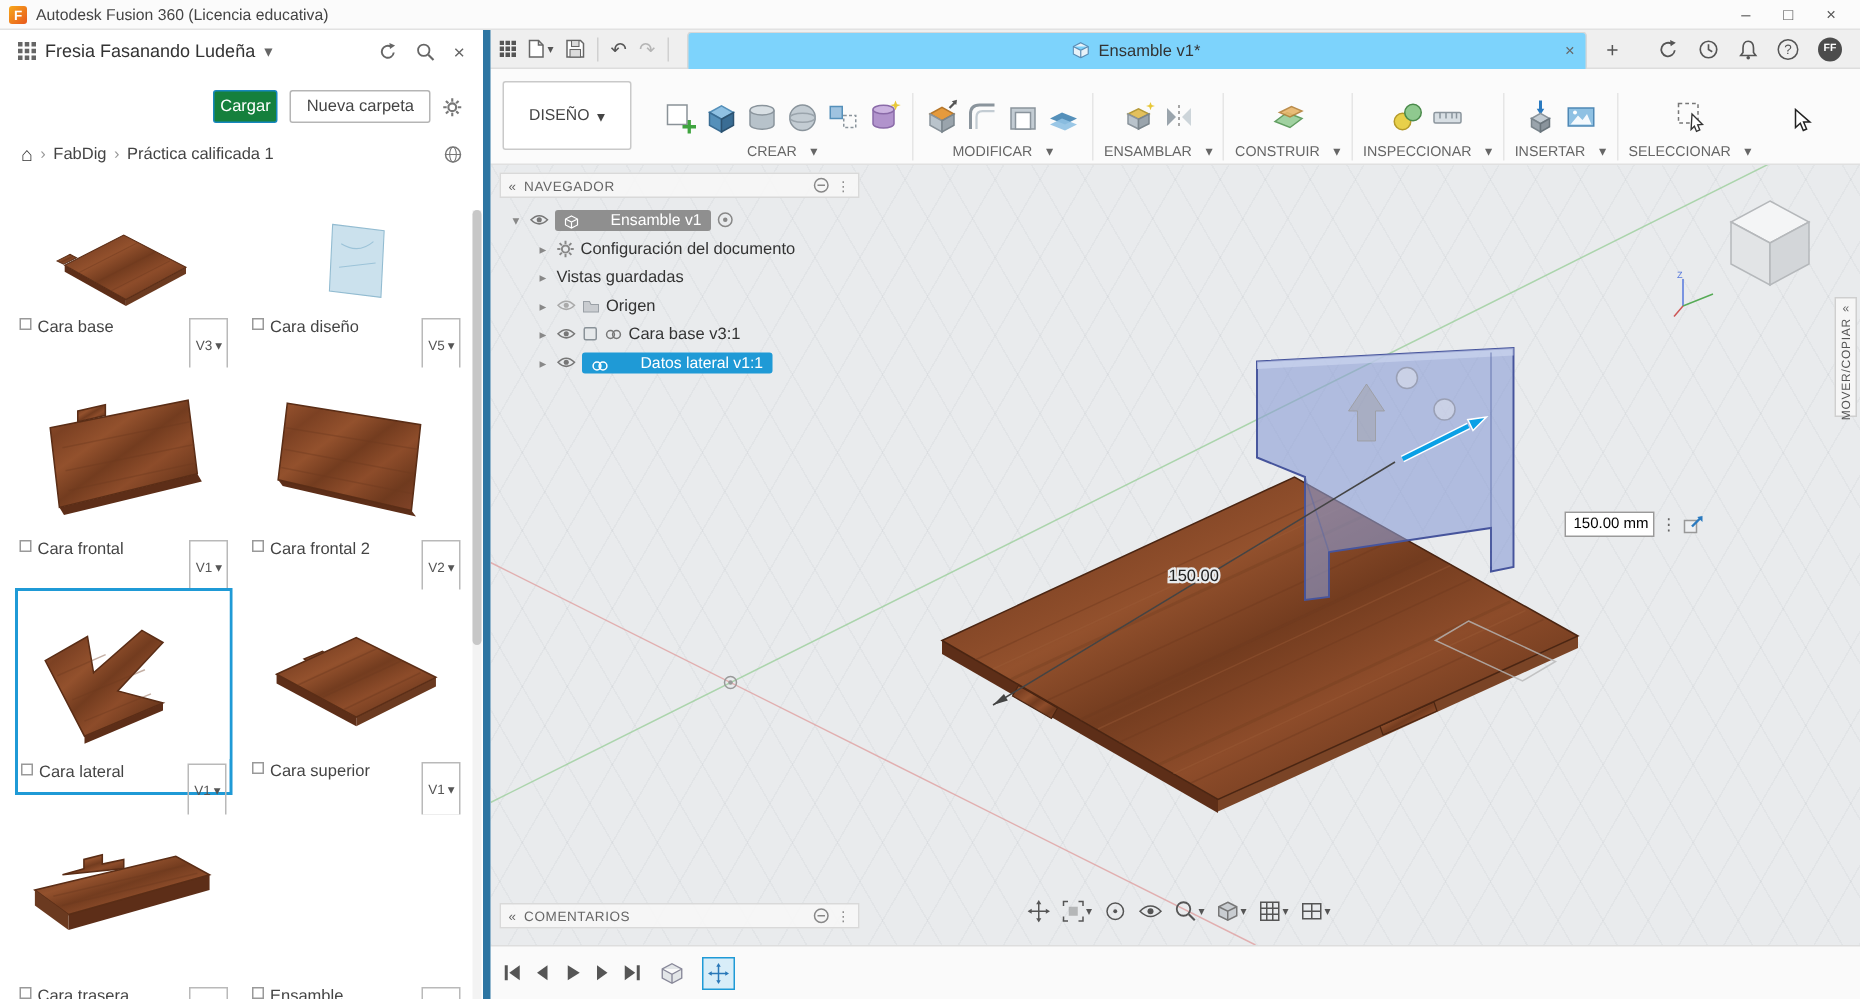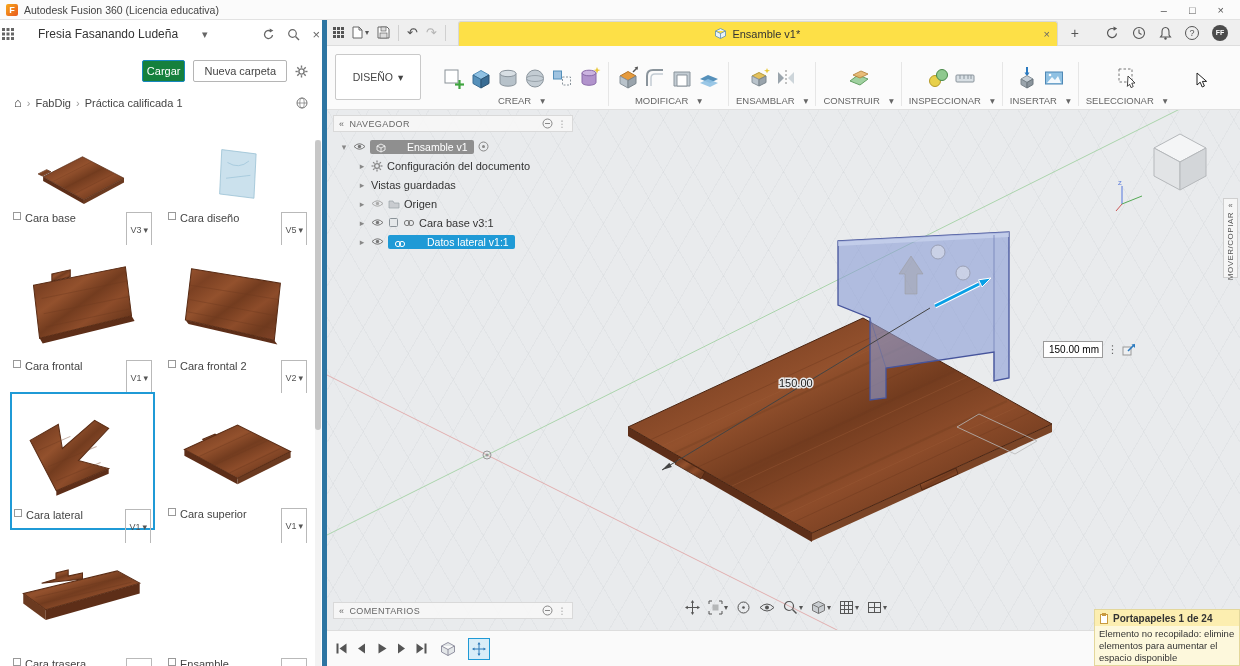--- a/index.html
+++ b/index.html
@@ -8,21 +8,21 @@
 svg{display:block}
 
 .titlebar{position:absolute;top:0;left:0;right:0;height:20px;background:#fbfbfb;border-bottom:1px solid #e2e2e2;display:flex;align-items:center;padding:0 6px;gap:6px;z-index:50}
 .logo{width:12px;height:12px;background:linear-gradient(135deg,#f7a81b,#e8581d);color:#fff;font-size:9px;font-weight:bold;display:flex;align-items:center;justify-content:center;border-radius:2px}
 .titlebar .title{font-size:10.5px;color:#444}
 .winbtns{margin-left:auto;display:flex;gap:22px;padding-right:10px;color:#555;font-size:11px}
 .winbtns span{cursor:default}
 
 .datapanel{position:absolute;top:20px;left:0;width:322px;bottom:0;background:#fff;overflow:hidden;z-index:10}
 .vdivider{position:absolute;top:20px;bottom:0;left:322px;width:5px;background:#2d75a2;z-index:11}
-.dp-header{height:28px;display:flex;align-items:center;gap:24px;padding:0 2px}
+.dp-header{height:28px;display:flex;align-items:center;gap:6px;padding:0 12px}
 .dp-name{font-size:12px;color:#333}
 .hicon{color:#666;display:inline-flex;align-items:center}
 .dp-right{margin-left:auto;display:flex;gap:12px;align-items:center}
 .dp-tabs{display:flex;margin:4px 14px 0;border:1px solid #c6c6c6;border-radius:2px;overflow:hidden}
 .dp-tab{flex:1;text-align:center;padding:4px 0;background:#e3e3e3;color:#666}
 .dp-tab+.dp-tab{border-left:1px solid #c6c6c6}
 .dp-tab.active{background:#f8f8f8;color:#333}
 .dp-actions{display:flex;align-items:center;gap:8px;margin:12px 14px 0;justify-content:flex-end}
 .btn-blue{background:#15803d;color:#fff;border:1px solid #1787be;padding:4px 4px;border-radius:2px;font-size:11px}
 .btn-outline{background:#fff;color:#444;border:1px solid #b5b5b5;padding:4px 10px;border-radius:2px;font-size:11px}
@@ -38,21 +38,21 @@
 .cap .nm{white-space:nowrap;overflow:hidden;text-overflow:ellipsis}
 .ver{margin-left:auto;border:1px solid #b9b9b9;font-size:9px;color:#555;padding:12px 3px;display:flex;align-items:center;gap:2px;flex:none}
 .dp-scroll{position:absolute;right:1px;top:120px;bottom:0;width:6px;background:#f3f3f3}
 .dp-scroll .bar{width:6px;height:290px;background:#c7c7c7;border-radius:3px}
 
 .main{position:absolute;top:20px;left:327px;right:0;bottom:0}
 .toolbar{position:absolute;top:0;left:0;right:0;height:26px;background:#efefef;border-bottom:1px solid #ddd;display:flex;align-items:center;padding:0 6px;gap:8px}
 .tbtn{display:inline-flex;align-items:center;gap:2px;color:#555}
 .sep{width:1px;height:16px;background:#d0d0d0}
 .redo{color:#b5b5b5}
-.doc-tab{flex:1;max-width:600px;height:25px;display:flex;align-items:center;justify-content:center;background:#fde047;border:1px solid #d8d8d8;border-bottom:none;border-radius:3px 3px 0 0;gap:6px;margin-left:4px;position:relative;margin-top:1px}
+.doc-tab{flex:1;max-width:600px;height:25px;display:flex;align-items:center;justify-content:center;background:#7dd3fc;border:1px solid #d8d8d8;border-bottom:none;border-radius:3px 3px 0 0;gap:6px;margin-left:4px;position:relative;margin-top:1px}
 .doc-tab .x{position:absolute;right:7px;color:#666}
 .plusbtn{color:#555;font-size:14px;padding:0 5px}
 .hdr-icons{margin-left:auto;display:flex;align-items:center;gap:13px;padding-right:6px}
 .help{width:14px;height:14px;border:1px solid #555;border-radius:50%;font-size:9px;display:flex;align-items:center;justify-content:center;color:#555}
 .avatar{width:16px;height:16px;border-radius:50%;background:#4c4c4c;color:#fff;font-size:7px;font-weight:bold;display:flex;align-items:center;justify-content:center}
 
 .ribbon{position:absolute;top:26px;left:0;right:0;height:64px;background:#fbfbfb;border-bottom:1px solid #e0e0e0}
 .ws-box{position:absolute;left:8px;top:8px;width:86px;height:46px;border:1px solid #c9c9c9;border-radius:2px;background:#fff;display:flex;align-items:center;justify-content:center;gap:5px;font-size:10.5px;color:#444}
 .rtabs{position:absolute;left:116px;top:1px;display:flex;gap:28px;height:15px;align-items:center}
 .rtab{font-size:9.5px;color:#777;letter-spacing:.3px;padding-bottom:1px}
@@ -961,26 +961,14 @@
           <g fill="#2a78b8">
             <polygon points="7,0 5.5,2.5 8.5,2.5"></polygon>
             <polygon points="7,14 5.5,11.5 8.5,11.5"></polygon>
             <polygon points="0,7 2.5,5.5 2.5,8.5"></polygon>
             <polygon points="14,7 11.5,5.5 11.5,8.5"></polygon>
           </g>
         </svg>
     </span>
   </div>
 
-  <div class="toast">
-    <div class="trow1">
-      <span>
-          <svg width="10" height="12">
-            <rect x="1.5" y="2.5" width="7" height="9" fill="#fff" stroke="#c89a3f"></rect>
-            <rect x="3" y="1" width="4" height="3" fill="#c89a3f"></rect>
-          </svg>
-        </span>
-      <span>Portapapeles 1 de 24</span>
-    </div>
-    <div class="tbody">Elemento no recopilado: elimine elementos para aumentar el espacio disponible</div>
-  </div>
 
 </div>
 
 </body></html>

